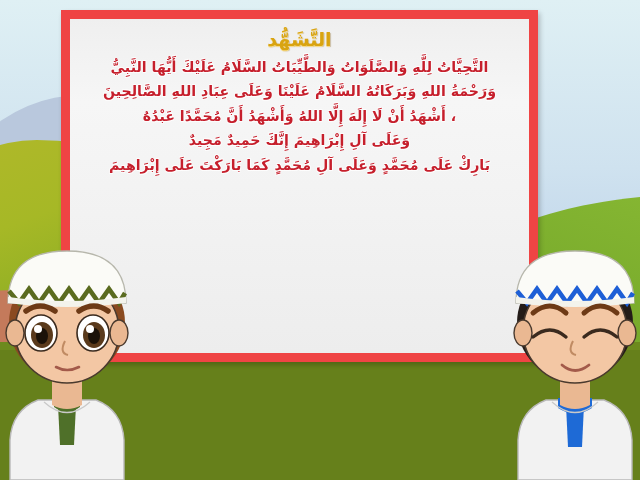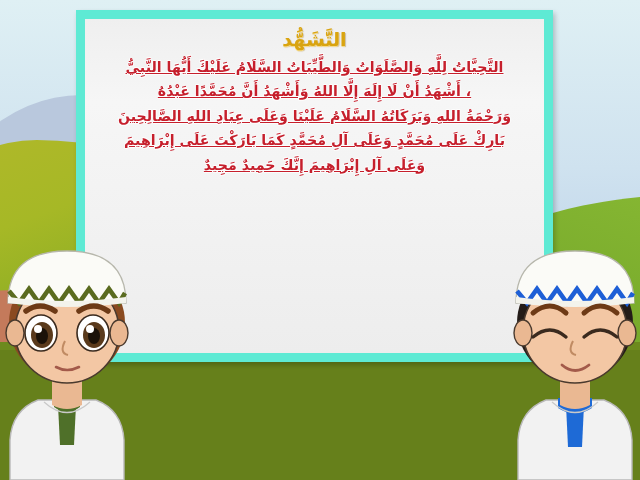--- a/index.html
+++ b/index.html
@@ -62,23 +62,23 @@
   .ground-top {
     position: absolute;
     left: 0; top: 342px;
     width: 640px; height: 40px;
     background: #6d8a1e;
   }
 
   
   .board-frame {
     position: absolute;
-    left: 76px; top: 10px;
+    left: 61px; top: 10px;
     width: 477px; height: 352px;
-    background: #5eead4;
+    background: #ef4444;
     box-shadow: 2px 3px 5px rgba(0,0,0,0.22);
     padding: 9px;
     box-sizing: border-box;
   }
   .board-inner {
     width: 100%;
     height: 100%;
     background: linear-gradient(#efefef 0%, #f6f6f6 25%, #ededed 100%);
     box-sizing: border-box;
     padding: 8px 14px 6px 14px;
@@ -106,21 +106,21 @@
     color: #c61f2c;
     line-height: 1.72;
     width: 100%;
     letter-spacing: 0px;
     text-shadow:
       -0.6px -0.6px 0 #fdfdfd,
        0.6px -0.6px 0 #fdfdfd,
       -0.6px  0.6px 0 #fdfdfd,
        0.6px  0.6px 0 #fdfdfd;
   }
-  .board-text .ln { display: block; white-space: nowrap; text-decoration: underline; }
+  .board-text .ln { display: block; white-space: nowrap; }
 
   
   .kid {
     position: absolute;
     bottom: 0;
     width: 150px;
     height: 235px;
   }
   .kid-left  { left: -8px; }
   .kid-right { right: -10px; }
@@ -137,24 +137,24 @@
   <div class="hill-left-brown"></div>
   <div class="hill-right-green"></div>
   <div class="ground-top"></div>
   <div class="ground"></div>
 
   <div class="board-frame">
     <div class="board-inner">
       <div class="board-title">التَّشَهُّد</div>
       <div class="board-text">
         <span class="ln">التَّحِيَّاتُ لِلَّهِ وَالصَّلَوَاتُ وَالطَّيِّبَاتُ السَّلَامُ عَلَيْكَ أَيُّهَا النَّبِيُّ</span>
+        <span class="ln">وَرَحْمَةُ اللهِ وَبَرَكَاتُهُ السَّلَامُ عَلَيْنَا وَعَلَى عِبَادِ اللهِ الصَّالِحِينَ</span>
         <span class="ln">، أَشْهَدُ أَنْ لَا إِلَهَ إِلَّا اللهُ وَأَشْهَدُ أَنَّ مُحَمَّدًا عَبْدُهُ</span>
-        <span class="ln">وَرَحْمَةُ اللهِ وَبَرَكَاتُهُ السَّلَامُ عَلَيْنَا وَعَلَى عِبَادِ اللهِ الصَّالِحِينَ</span>
+        <span class="ln">وَعَلَى آلِ إِبْرَاهِيمَ إِنَّكَ حَمِيدٌ مَجِيدٌ</span>
         <span class="ln">بَارِكْ عَلَى مُحَمَّدٍ وَعَلَى آلِ مُحَمَّدٍ كَمَا بَارَكْتَ عَلَى إِبْرَاهِيمَ</span>
-        <span class="ln">وَعَلَى آلِ إِبْرَاهِيمَ إِنَّكَ حَمِيدٌ مَجِيدٌ</span>
       </div>
     </div>
   </div>
 
   <div class="kid kid-left">
     <svg viewBox="0 0 150 235" xmlns="http://www.w3.org/2000/svg">
 
       <g>
         <path d="M18 235 L18 195 Q20 165 46 155 L104 155 Q130 165 132 195 L132 235 Z" fill="#f2f2f2" stroke="#b9b9b9" stroke-width="1.4"></path>
         <path d="M62 155 L88 155 L88 162 Q75 172 62 162 Z" fill="#4f7029"></path>

